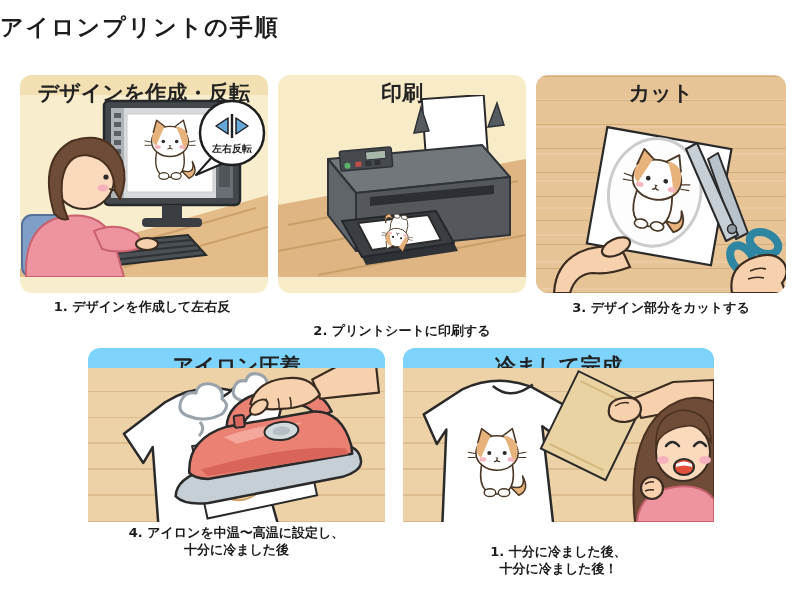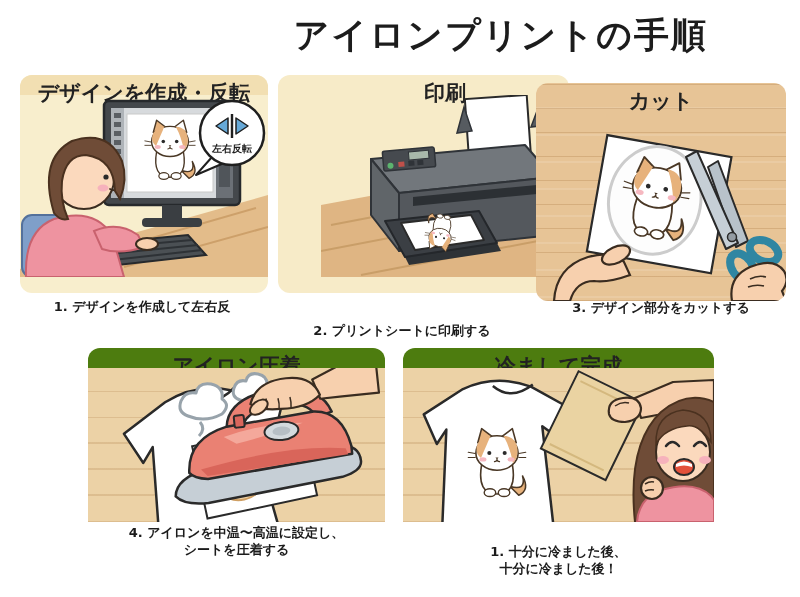--- a/index.html
+++ b/index.html
@@ -1,38 +1,38 @@
 <!DOCTYPE html>
 <html><head>
 <meta charset="utf-8">
 <style>
   html,body{margin:0;padding:0;background:#fff;}
   .page{position:relative;width:800px;height:597px;background:#ffffff;overflow:hidden;
         font-family:"DejaVu Sans","Liberation Sans",sans-serif;color:#1f1f1f;}
-  .title{position:absolute;top:12px;left:0;width:708px;text-align:right;
-         font-size:35px;font-weight:900;letter-spacing:2px;color:#1c1c1c;}
+  .title{position:absolute;top:12px;left:0;width:708px;text-align:left;
+         font-size:23px;font-weight:900;letter-spacing:2px;color:#1c1c1c;}
   .panel{position:absolute;border-radius:12px;overflow:hidden;}
   .panel-header{height:20px;line-height:36px;text-align:center;
                 font-size:21px;font-weight:800;color:#222;}
   .panel-body{position:relative;}
   .cream{background:#f8eecd;}
-  .cream2{background:#f7ebc8;padding-left:43px;}
+  .cream2{background:#f7ebc8;}
   .tanband{background:#f2dfb2;}
-  .creamband{background:#4d7c0f;}
+  .creamband{background:#7dd3fc;}
   .wood{background:
      repeating-linear-gradient(0deg, rgba(166,116,62,0.28) 0 1.5px, rgba(0,0,0,0) 1.5px 24px),
      repeating-linear-gradient(0deg, rgba(255,255,255,0.12) 3px 5px, rgba(0,0,0,0) 5px 30px),
      #e7c496;}
   .woodlight{background:
      repeating-linear-gradient(0deg, rgba(166,116,62,0.22) 0 1.5px, rgba(0,0,0,0) 1.5px 26px),
      #ecd2a6;}
   
   .p1{left:20px;top:75px;width:248px;height:218px;}
   .p2{left:278px;top:75px;width:248px;height:218px;}
-  .p3{left:536px;top:83px;width:250px;height:218px;}
+  .p3{left:536px;top:75px;width:250px;height:218px;}
   .p4{left:88px;top:348px;width:297px;height:190px;}
   .p5{left:403px;top:348px;width:311px;height:190px;}
   .p3 .panel-header{position:absolute;top:0;left:0;width:100%;background:transparent;z-index:2;}
   .caption{position:absolute;text-align:center;font-size:13px;font-weight:700;
            line-height:1.32;color:#1b1b1b;}
   .caption span{display:block;}
   .c1{left:6px;top:298px;width:272px;}
   .c2{left:278px;top:285px;width:248px;margin-top:37px;}
   .c3{left:536px;top:299px;width:250px;}
   .c4{left:80px;top:524px;width:313px;}
@@ -271,20 +271,20 @@
   <div class="caption c2">
     <span>2. プリントシートに印刷する</span>
     <span></span>
   </div>
   <div class="caption c3">
     <span>3. デザイン部分をカットする</span>
     <span></span>
   </div>
   <div class="caption c4">
     <span>4. アイロンを中温〜高温に設定し、</span>
-    <span>シートを圧着する</span>
+    <span>十分に冷ました後</span>
   </div>
   <div class="caption c5">
     <span>1. 十分に冷ました後、</span>
     <span>十分に冷ました後！</span>
   </div>
 
 </div>
 
 </body></html>

